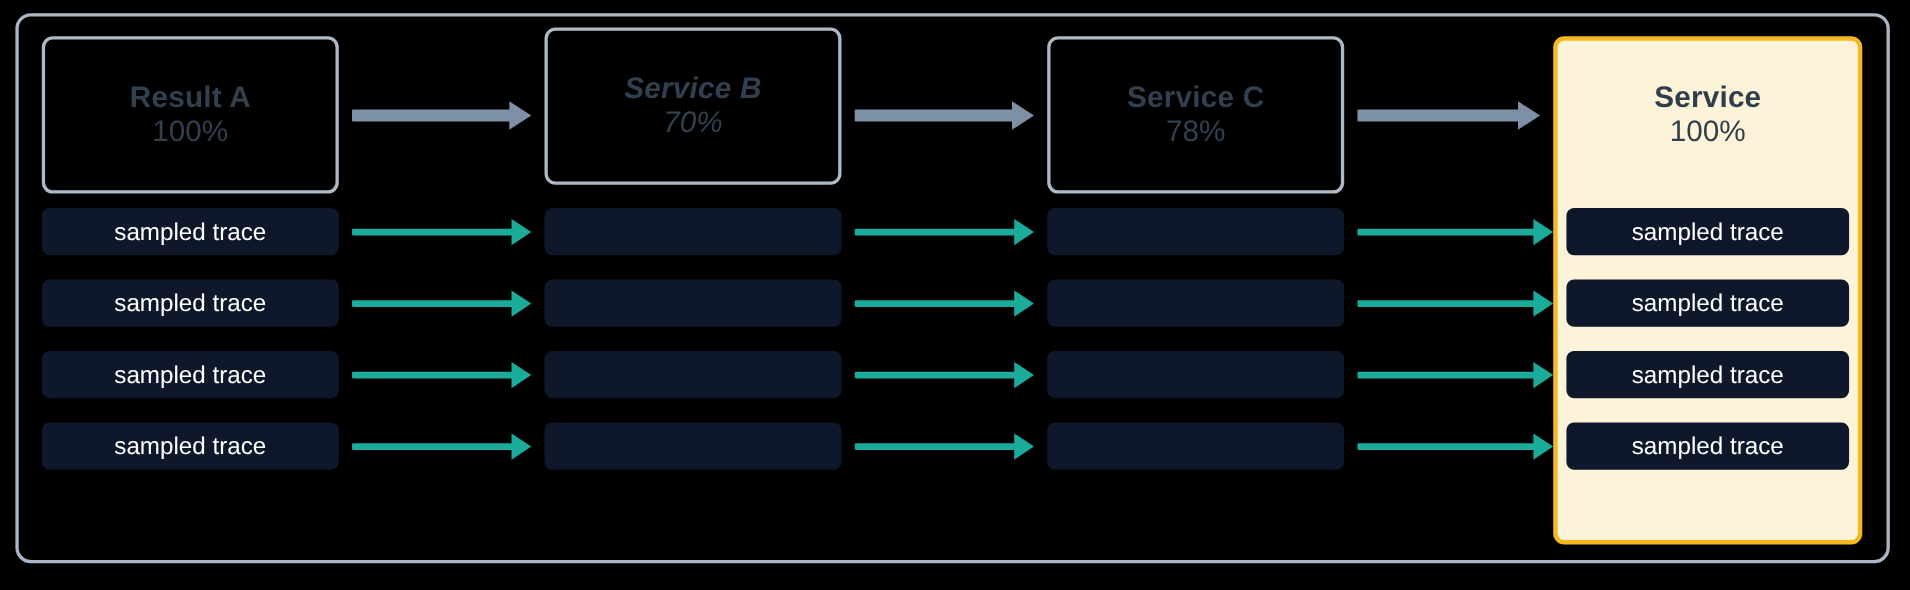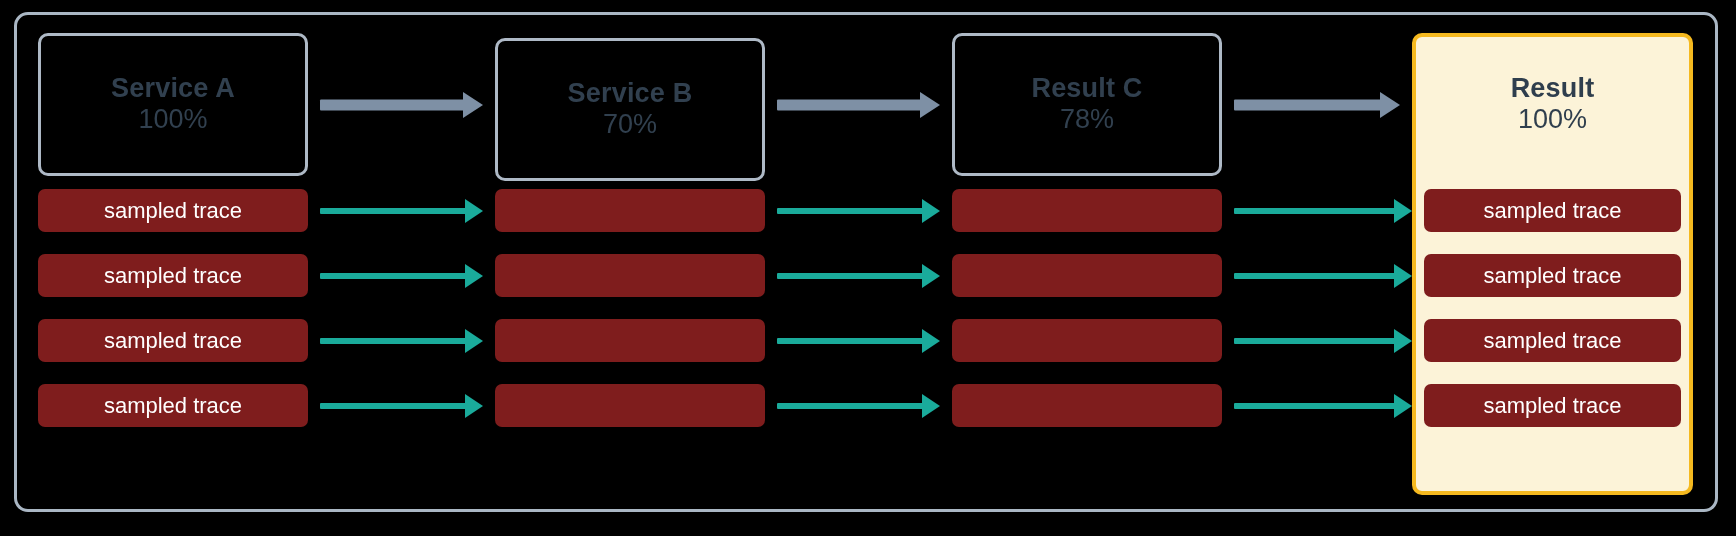--- a/index.html
+++ b/index.html
@@ -47,21 +47,21 @@
     font-size:27px;font-weight:normal;color:#31404f;line-height:1.15;
   }
   .node.is-result{border:none;background:transparent;}
   .node.is-result .node-title,
   .node.is-result .node-pct{color:#2f3e4d;}
 
   
   .trace{
     position:absolute;
     box-sizing:border-box;
-    background:#7f1d1d;
+    background:#0f172a;
     border-radius:7px;
     display:flex;align-items:center;justify-content:center;
   }
   .trace .trace-label{
     font-size:22px;color:#ffffff;font-weight:normal;line-height:1;white-space:nowrap;
   }
 
   
   .arrow{position:absolute;}
   .arrow .shaft{position:absolute;left:0;top:50%;transform:translateY(-50%);border-radius:1px;}
@@ -77,36 +77,36 @@
 </head>
 <body>
 
 <div id="stage">
 
   <div class="outer-frame"></div>
 
   <div class="result-panel" style="left:1412px;top:33px;width:281px;height:462px;"></div>
 
   <div class="node" style="left:38px;top:33px;width:270px;height:143px;">
-    <span class="node-title">Service A</span>
+    <span class="node-title">Result A</span>
     <span class="node-pct">100%</span>
   </div>
 
-  <div class="node" style="left:495px;top:38px;width:270px;height:143px;">
+  <div class="node" style="left:495px;top:25px;width:270px;height:143px;font-style:italic;">
     <span class="node-title">Service B</span>
     <span class="node-pct">70%</span>
   </div>
 
   <div class="node" style="left:952px;top:33px;width:270px;height:143px;">
-    <span class="node-title">Result C</span>
+    <span class="node-title">Service C</span>
     <span class="node-pct">78%</span>
   </div>
 
   <div class="node is-result" style="left:1412px;top:33px;width:281px;height:143px;">
-    <span class="node-title">Result</span>
+    <span class="node-title">Service</span>
     <span class="node-pct">100%</span>
   </div>
 
   <div class="arrow gray" style="left:320px;top:92px;width:163px;height:26px;">
     <div class="shaft" style="width:146px;height:11px;"></div>
     <div class="head" style="border-width:13px 0 13px 20px;"></div>
   </div>
 
   <div class="arrow gray" style="left:777px;top:92px;width:163px;height:26px;">
     <div class="shaft" style="width:146px;height:11px;"></div>

